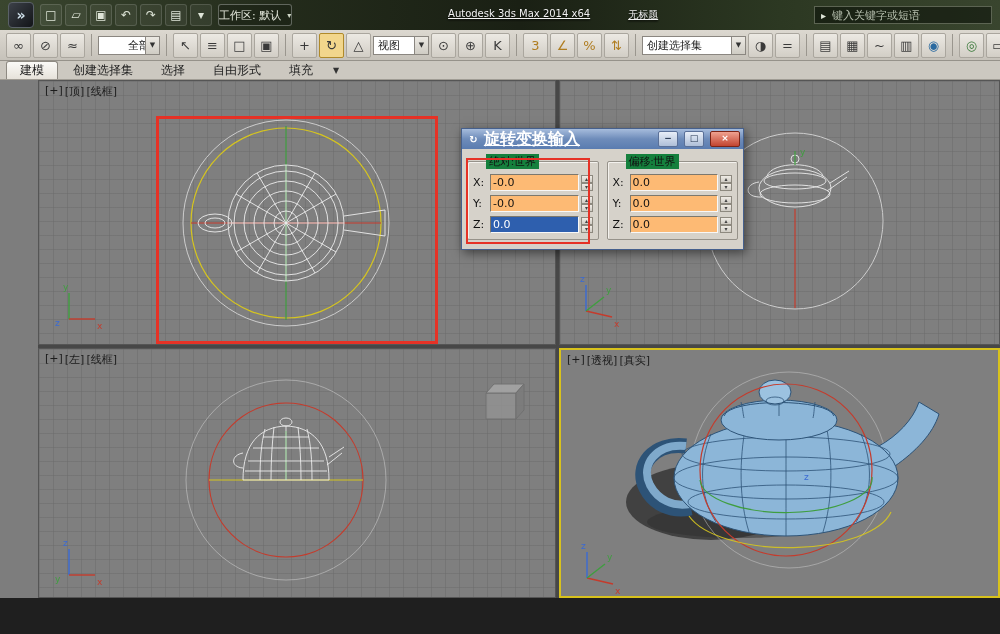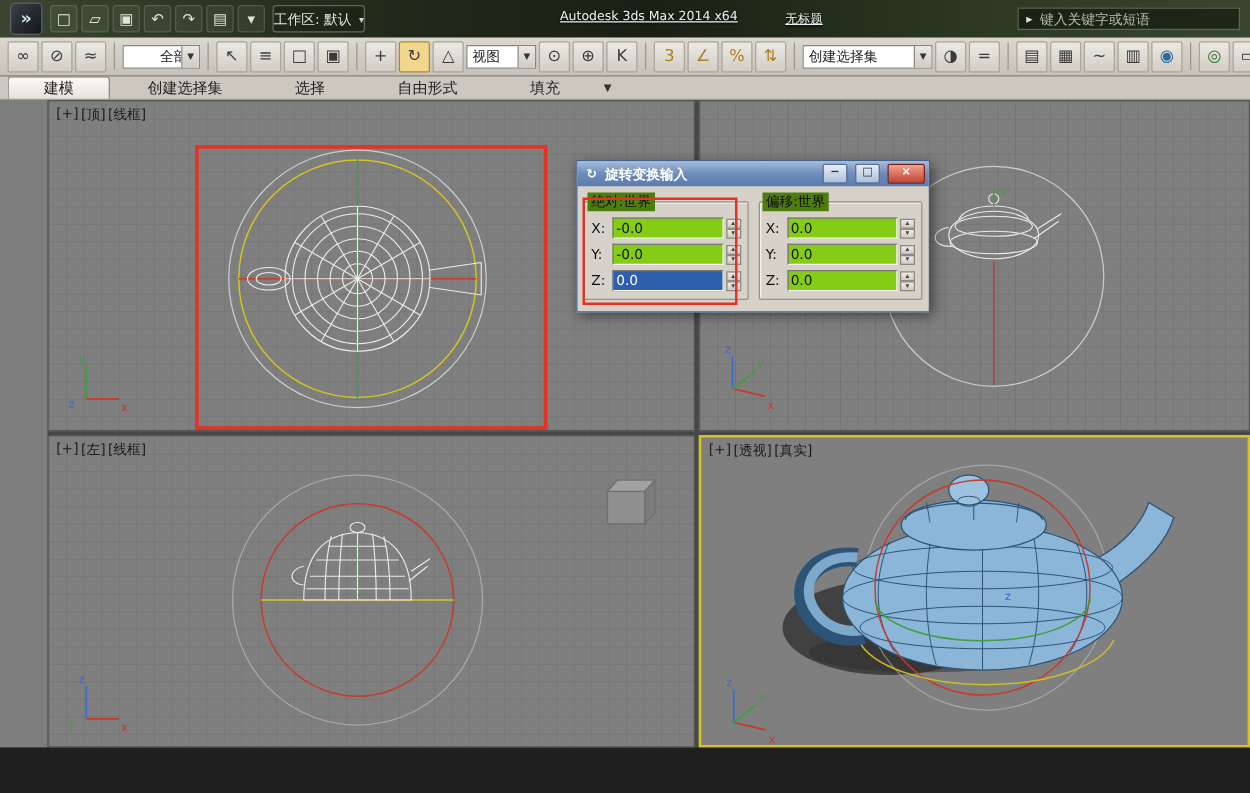--- a/index.html
+++ b/index.html
@@ -40,21 +40,21 @@
   .tb-sep{width:1px;height:22px;background:#9a968e;margin:0 4px;flex:0 0 auto;}
   .tb-combo{height:19px;background:#fff;border:1px solid #8a8680;display:flex;align-items:center;
     font-size:11px;flex:0 0 auto;box-sizing:border-box;}
   .tb-combo-val{flex:1;padding:0 4px;white-space:nowrap;overflow:hidden;color:#222;}
   .tb-combo-arrow{width:13px;align-self:stretch;background:linear-gradient(#ece9e3,#cfccc4);
     border-left:1px solid #8a8680;font-size:7px;display:flex;align-items:center;justify-content:center;color:#333;}
 
   
   .ribbontabs{height:18px;background:#ccc8c0;border-bottom:1px solid #a09c94;display:flex;
     align-items:flex-end;padding-left:6px;gap:2px;}
-  .ribbon-tab{padding:0 28px;font-size:12px;line-height:17px;color:#222;}
+  .ribbon-tab{padding:0 13px;font-size:12px;line-height:17px;color:#222;}
   .ribbon-tab.active{background:linear-gradient(#fbfaf7,#e6e2da);border:1px solid #8e8a82;border-bottom:none;
     border-radius:3px 3px 0 0;}
   .ribbon-opt{width:16px;text-align:center;font-size:8px;color:#333;line-height:17px;}
   .subtabs{height:16px;background:#beb9b1;display:flex;}
   .subtab{padding:0 12px;font-size:11px;line-height:14px;background:linear-gradient(#e2dfd8,#d0ccc4);
     border:1px solid #8e8a82;border-top:none;border-radius:0 0 3px 3px;color:#1a1a1a;}
 
   
   .varea{position:relative;height:518px;background:#474747;overflow:hidden;}
   .strip{position:absolute;left:0;top:0;width:38px;height:518px;background:#7d7d7d;}
@@ -83,32 +83,32 @@
   .tp-wire{fill:none;stroke:#2d5377;stroke-width:0.8;}
   .annot{position:absolute;left:156px;top:36px;width:276px;height:222px;border:3px solid #e63226;
     z-index:20;pointer-events:none;}
 
   
   .dialog{position:absolute;left:461px;top:128px;width:281px;z-index:50;border:1px solid #46608c;
     box-shadow:2px 3px 10px rgba(0,0,0,.5);font-size:11px;background:#d6d2ca;}
   .dlg-title{height:20px;display:flex;align-items:center;padding:0 3px 0 5px;gap:4px;
     background:linear-gradient(180deg,#a6bcdc,#6e8cba 50%,#5a7cb0);color:#fff;font-weight:bold;}
   .dlg-icon{width:13px;height:13px;font-size:10px;line-height:13px;text-align:center;color:#fff;}
-  .dlg-title-text{flex:1;font-size:11px;}
+  .dlg-title-text{flex:1;font-size:16px;text-decoration:underline;}
   .dlg-btn{width:18px;height:14px;border:1px solid #5a7098;border-radius:2px;
     background:linear-gradient(#e8eef8,#aebfd8);color:#23344e;font-size:9px;line-height:12px;
     text-align:center;margin-left:2px;font-weight:bold;}
   .dlg-btn.close{background:linear-gradient(#f0a290,#c24430);border-color:#7c2416;color:#fff;width:28px;}
   .dlg-body{position:relative;padding:8px 5px 9px;display:flex;gap:8px;}
   .group{position:relative;flex:1;border:1px solid #96928a;border-radius:2px;padding:12px 5px 2px;margin-top:4px;
     box-shadow:inset 1px 1px 0 #f4f2ee;}
-  .group-title{position:absolute;top:-8px;left:2px;background:#4d7c0f;padding:0 3px;font-size:11px;color:#111;}
+  .group-title{position:absolute;top:-8px;left:18px;background:#15803d;padding:0 3px;font-size:11px;color:#111;font-family:Liberation Serif, serif;}
   .row{display:flex;align-items:center;margin-bottom:4px;gap:2px;}
   .flabel{width:15px;color:#111;font-size:11px;}
-  .field{flex:1;height:15px;line-height:15px;background:#84cc16;border:1px solid;
+  .field{flex:1;height:15px;line-height:15px;background:#fdba74;border:1px solid;
     border-color:#7c786e #f8f8f8 #f8f8f8 #7c786e;padding:0 2px;color:#111;font-size:11px;overflow:hidden;}
   .field.selected{background:#2e5fae;color:#fff;}
   .spin{display:flex;flex-direction:column;width:12px;flex:0 0 auto;}
   .sb{height:8px;font-size:6px;line-height:6px;text-align:center;background:linear-gradient(#efece6,#cfcbc3);
     border:1px solid #8d897f;color:#444;box-sizing:border-box;}
   .dlg-red{position:absolute;left:4px;top:9px;width:120px;height:82px;border:2px solid #e63226;
     z-index:5;pointer-events:none;}
 </style>
 </head>
 <body>

